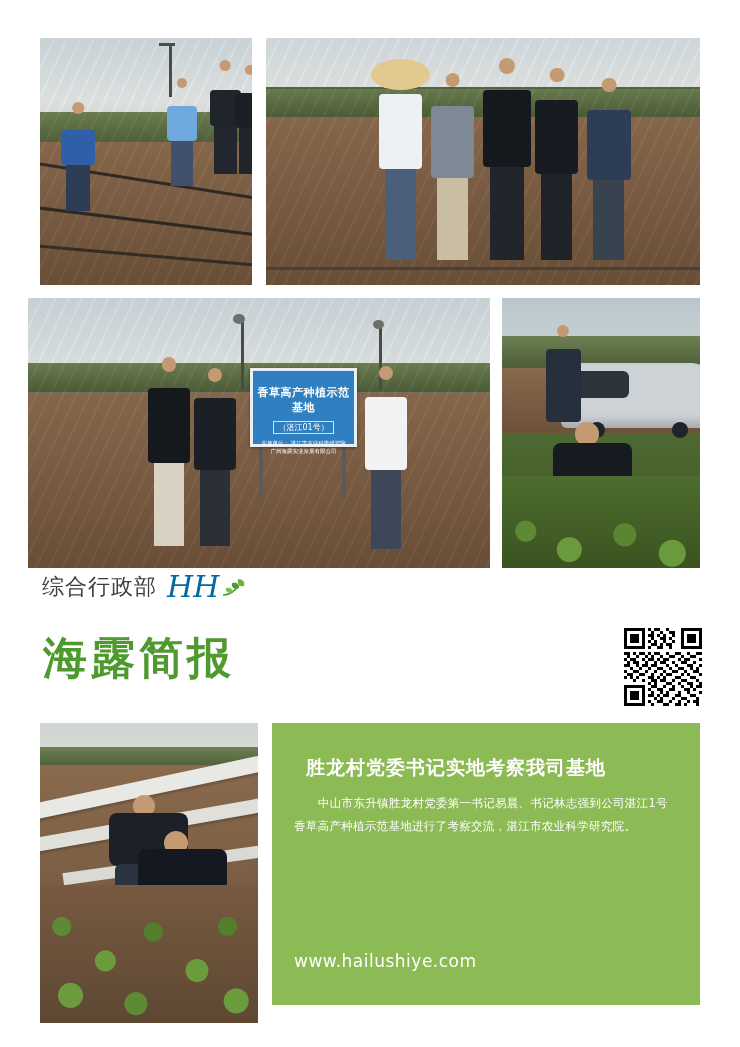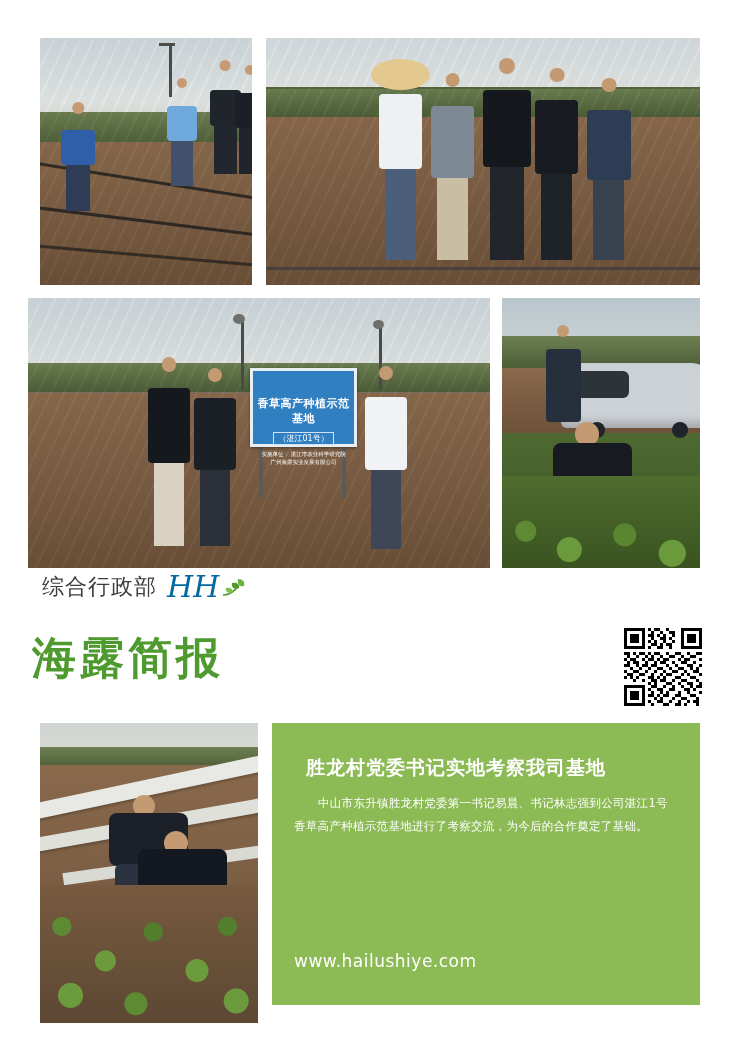--- a/index.html
+++ b/index.html
@@ -77,21 +77,21 @@
   
   .signboard {
     position: absolute;
     background: #2f7fc1;
     border: 3px solid #e9eef2;
     color: #fff;
     text-align: center;
     font-family: "DejaVu Sans", sans-serif;
     box-shadow: 0 1px 3px rgba(0,0,0,.4);
   }
-  .signboard .s1 { font-size: 11px; font-weight: bold; letter-spacing: .5px; margin-top: 25px;}
+  .signboard .s1 { font-size: 11px; font-weight: bold; letter-spacing: .5px; margin-top: 14px;}
   .signboard .s2 { font-size: 8px; margin-top: 4px; border:1px solid #cfe3f2; display:inline-block; padding:0 4px;}
   .signboard .s3 { font-size: 5.5px; margin-top: 5px; line-height: 1.5; }
   .signpost {
     position: absolute;
     background: #5a5a58;
   }
 
   
   .dept-line {
     position: absolute;
@@ -119,21 +119,21 @@
     font-size: 30px;
     color: #0369a1;
     line-height: 1;
   }
   .logo-leaf {
     width: 26px; height: 22px;
     position: relative;
   }
   .title-line {
     position: absolute;
-    left: 32px;
+    left: 43px;
     top: 636px;
     display: flex;
     align-items: flex-start;
     gap: 32px;
   }
   .main-title {
     font-size: 44px;
     font-weight: bold;
     color: #4f9a2f;
     letter-spacing: 4px;
@@ -564,17 +564,17 @@
         radial-gradient(circle at 72% 62%, #6b9b3c 0 11px, transparent 12px),
         radial-gradient(circle at 14% 80%, #6b9b3c 0 12px, transparent 13px),
         radial-gradient(circle at 44% 86%, #5e8a34 0 11px, transparent 12px),
         radial-gradient(circle at 86% 30%, #537f2c 0 9px, transparent 10px),
         radial-gradient(circle at 90% 84%, #6b9b3c 0 12px, transparent 13px),
         linear-gradient(to bottom,rgba(90,70,50,.1),rgba(70,55,40,.55)), #7a5c41;"></div>
   </div>
 
   <div class="article">
     <h2>胜龙村党委书记实地考察我司基地</h2>
-    <div class="body">中山市东升镇胜龙村党委第一书记易晨、书记林志强到公司湛江1号香草高产种植示范基地进行了考察交流，为今后的合作奠定了基础。</div>
+    <div class="body">中山市东升镇胜龙村党委第一书记易晨、书记林志强到公司湛江1号香草高产种植示范基地进行了考察交流，湛江市农业科学研究院。</div>
     <div class="site">www.hailushiye.com</div>
   </div>
 
 </div>
 
 </body></html>

